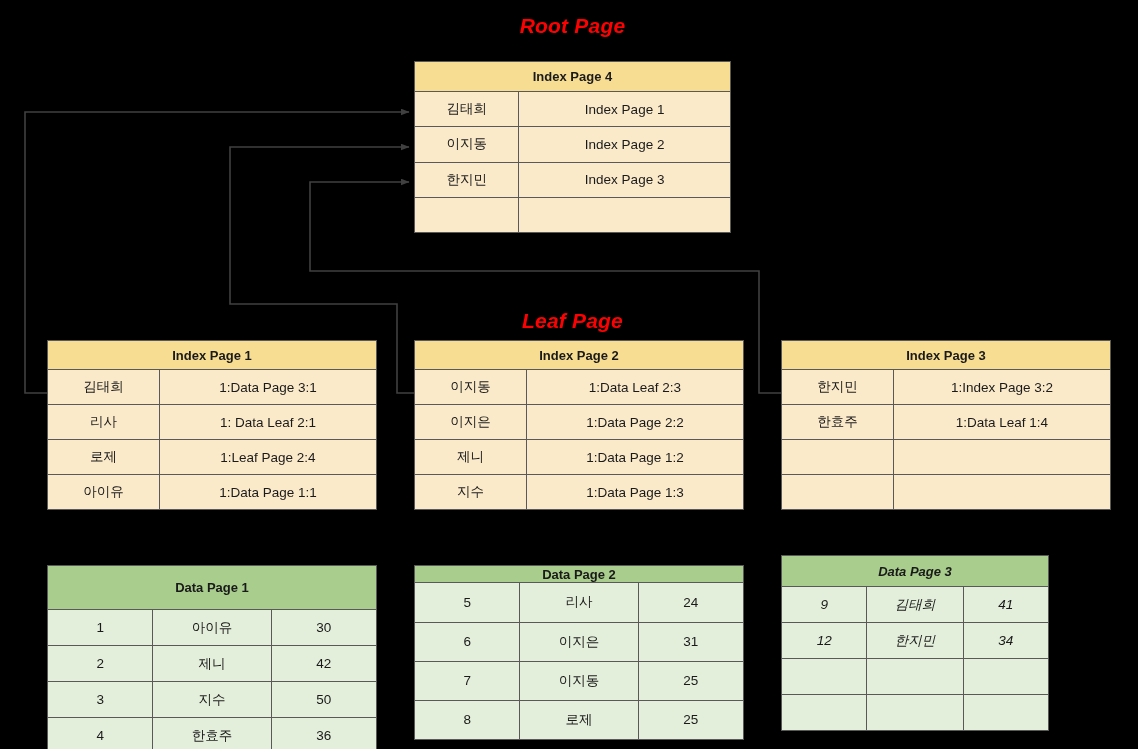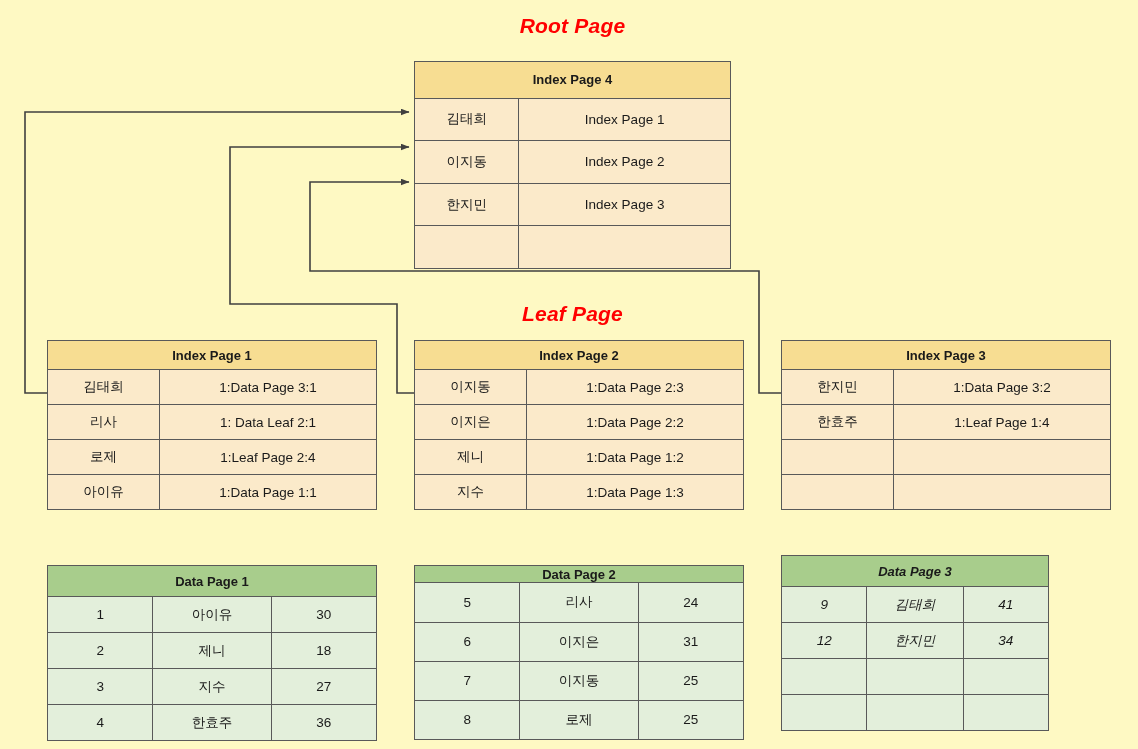--- a/index.html
+++ b/index.html
@@ -8,21 +8,21 @@
     background: #ffffff;
   }
   body {
     font-family: "Liberation Sans", "DejaVu Sans", sans-serif;
   }
   #canvas {
     position: relative;
     width: 1138px;
     height: 749px;
     overflow: hidden;
-    background: #fef9c3;
+    background: #000000;
   }
   .section-title {
     position: absolute;
     color: #ff0000;
     font-weight: bold;
     font-style: italic;
     font-size: 21px;
     letter-spacing: 0.2px;
     white-space: nowrap;
     text-align: center;
@@ -92,21 +92,21 @@
 
     <path d="M 47 393 L 25 393 L 25 112 L 409 112" fill="none" stroke="#404040" stroke-width="1.6" marker-end="url(#arrowhead)"></path>
 
     <path d="M 414 393 L 397 393 L 397 304 L 230 304 L 230 147 L 409 147" fill="none" stroke="#404040" stroke-width="1.6" marker-end="url(#arrowhead)"></path>
 
     <path d="M 781 393 L 759 393 L 759 271 L 310 271 L 310 182 L 409 182" fill="none" stroke="#404040" stroke-width="1.6" marker-end="url(#arrowhead)"></path>
   </svg>
 
   <div class="section-title" style="left:414px; top:14px; width:317px;">Root Page</div>
 
-  <table class="page-table idx" id="root-table" style="left:414px; top:61px; width:317px; height:208px;">
+  <table class="page-table idx" id="root-table" style="left:414px; top:61px; width:317px; height:172px;">
     <colgroup>
         <col style="width:33%">
         <col style="width:67%">
       </colgroup>
     <tbody>
       <tr>
         <td class="hdr" colspan="2" style="height:30px;">Index Page 4</td>
       </tr>
       <tr>
         <td class="cell-key" style="height:35px;">김태희</td>
@@ -120,21 +120,21 @@
         <td class="cell-key" style="height:35px;">한지민</td>
         <td class="cell-val">Index Page 3</td>
       </tr>
       <tr>
         <td class="cell-key" style="height:35px;"></td>
         <td class="cell-val"></td>
       </tr>
     </tbody>
   </table>
 
-  <div class="section-title" style="left:414px; top:302px; width:317px;">Leaf Page</div>
+  <div class="section-title" style="left:414px; top:309px; width:317px;">Leaf Page</div>
 
   <table class="page-table idx" style="left:47px; top:340px; width:330px; height:170px;">
     <colgroup>
         <col style="width:34%">
         <col style="width:66%">
       </colgroup>
     <tbody>
       <tr>
         <td class="hdr" colspan="2" style="height:29px;">Index Page 1</td>
       </tr>
@@ -161,21 +161,21 @@
     <colgroup>
         <col style="width:34%">
         <col style="width:66%">
       </colgroup>
     <tbody>
       <tr>
         <td class="hdr" colspan="2" style="height:29px;">Index Page 2</td>
       </tr>
       <tr>
         <td class="cell-key" style="height:35px;">이지동</td>
-        <td class="cell-val">1:Data Page 2:3</td>
+        <td class="cell-val">1:Data Leaf 2:3</td>
       </tr>
       <tr>
         <td class="cell-key" style="height:35px;">이지은</td>
         <td class="cell-val">1:Data Page 2:2</td>
       </tr>
       <tr>
         <td class="cell-key" style="height:35px;">제니</td>
         <td class="cell-val">1:Data Page 1:2</td>
       </tr>
       <tr>
@@ -189,61 +189,61 @@
     <colgroup>
         <col style="width:34%">
         <col style="width:66%">
       </colgroup>
     <tbody>
       <tr>
         <td class="hdr" colspan="2" style="height:29px;">Index Page 3</td>
       </tr>
       <tr>
         <td class="cell-key" style="height:35px;">한지민</td>
-        <td class="cell-val">1:Data Page 3:2</td>
+        <td class="cell-val">1:Index Page 3:2</td>
       </tr>
       <tr>
         <td class="cell-key" style="height:35px;">한효주</td>
-        <td class="cell-val">1:Leaf Page 1:4</td>
+        <td class="cell-val">1:Data Leaf 1:4</td>
       </tr>
       <tr>
         <td class="cell-key" style="height:35px;"></td>
         <td class="cell-val"></td>
       </tr>
       <tr>
         <td class="cell-key" style="height:35px;"></td>
         <td class="cell-val"></td>
       </tr>
     </tbody>
   </table>
 
   <table class="page-table dat" style="left:47px; top:565px; width:330px; height:175px;">
     <colgroup>
         <col style="width:32%">
         <col style="width:36%">
         <col style="width:32%">
       </colgroup>
     <tbody>
       <tr>
-        <td class="hdr" colspan="3" style="height:31px;">Data Page 1</td>
+        <td class="hdr" colspan="3" style="height:44px;">Data Page 1</td>
       </tr>
       <tr>
         <td class="cell-num" style="height:36px;">1</td>
         <td class="cell-name">아이유</td>
         <td class="cell-age">30</td>
       </tr>
       <tr>
         <td class="cell-num" style="height:36px;">2</td>
         <td class="cell-name">제니</td>
-        <td class="cell-age">18</td>
+        <td class="cell-age">42</td>
       </tr>
       <tr>
         <td class="cell-num" style="height:36px;">3</td>
         <td class="cell-name">지수</td>
-        <td class="cell-age">27</td>
+        <td class="cell-age">50</td>
       </tr>
       <tr>
         <td class="cell-num" style="height:36px;">4</td>
         <td class="cell-name">한효주</td>
         <td class="cell-age">36</td>
       </tr>
     </tbody>
   </table>
 
   <table class="page-table dat" style="left:414px; top:565px; width:330px; height:175px;">

